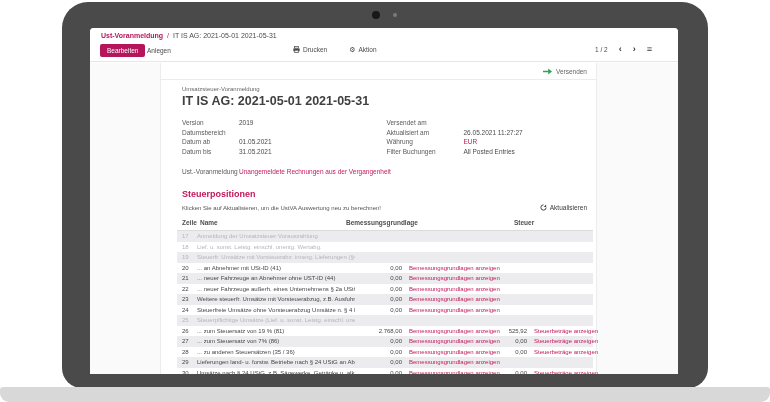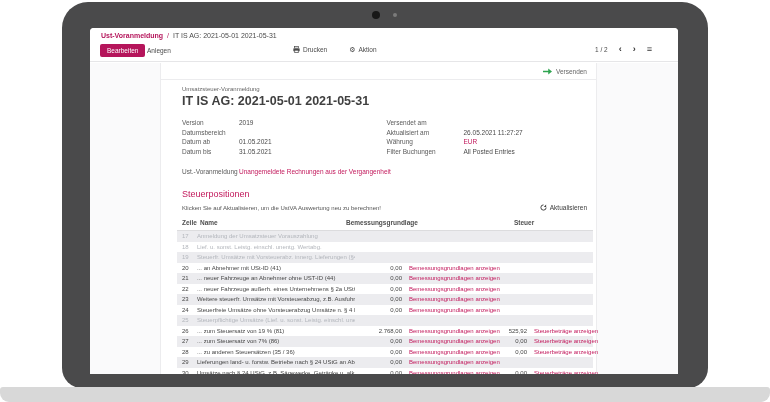--- a/index.html
+++ b/index.html
@@ -58,21 +58,21 @@
   .field-label { color:#5a5a5a; }
   .fields-col.left  .field-label { width:57px; }
   .fields-col.right .field-label { width:77px; }
   .field-value { color:#4a4a4a; }
   .field-value.link { color:#c2185b; }
 
   .ustva-row { display:flex; margin-top:12px; font-size:6.5px; }
   .ustva-label { width:57px; color:#5a5a5a; }
   .ustva-link { color:#c2185b; }
 
-  .section-heading { margin-top:14px; font-size:9px; font-weight:normal; color:#c2185b; }
+  .section-heading { margin-top:14px; font-size:9px; font-weight:bold; color:#c2185b; }
   .hint-row { display:flex; justify-content:space-between; align-items:center;
               margin-top:5px; font-size:6px; color:#555; padding-right:4px; }
   .refresh-btn { display:flex; align-items:center; gap:3px; font-size:6.5px; color:#3a3a3a; }
 
   
   .ptable { margin-top:8px; margin-left:-5px; width:416px; font-size:6px; }
   .thead { display:flex; font-weight:bold; color:#4f4f4f; font-size:6.5px;
            border-bottom:1px solid #dcdcde; padding-bottom:3px; position:relative; height:12px; }
   .th-zeile { position:absolute; left:5px; }
   .th-name  { position:absolute; left:23px; }

